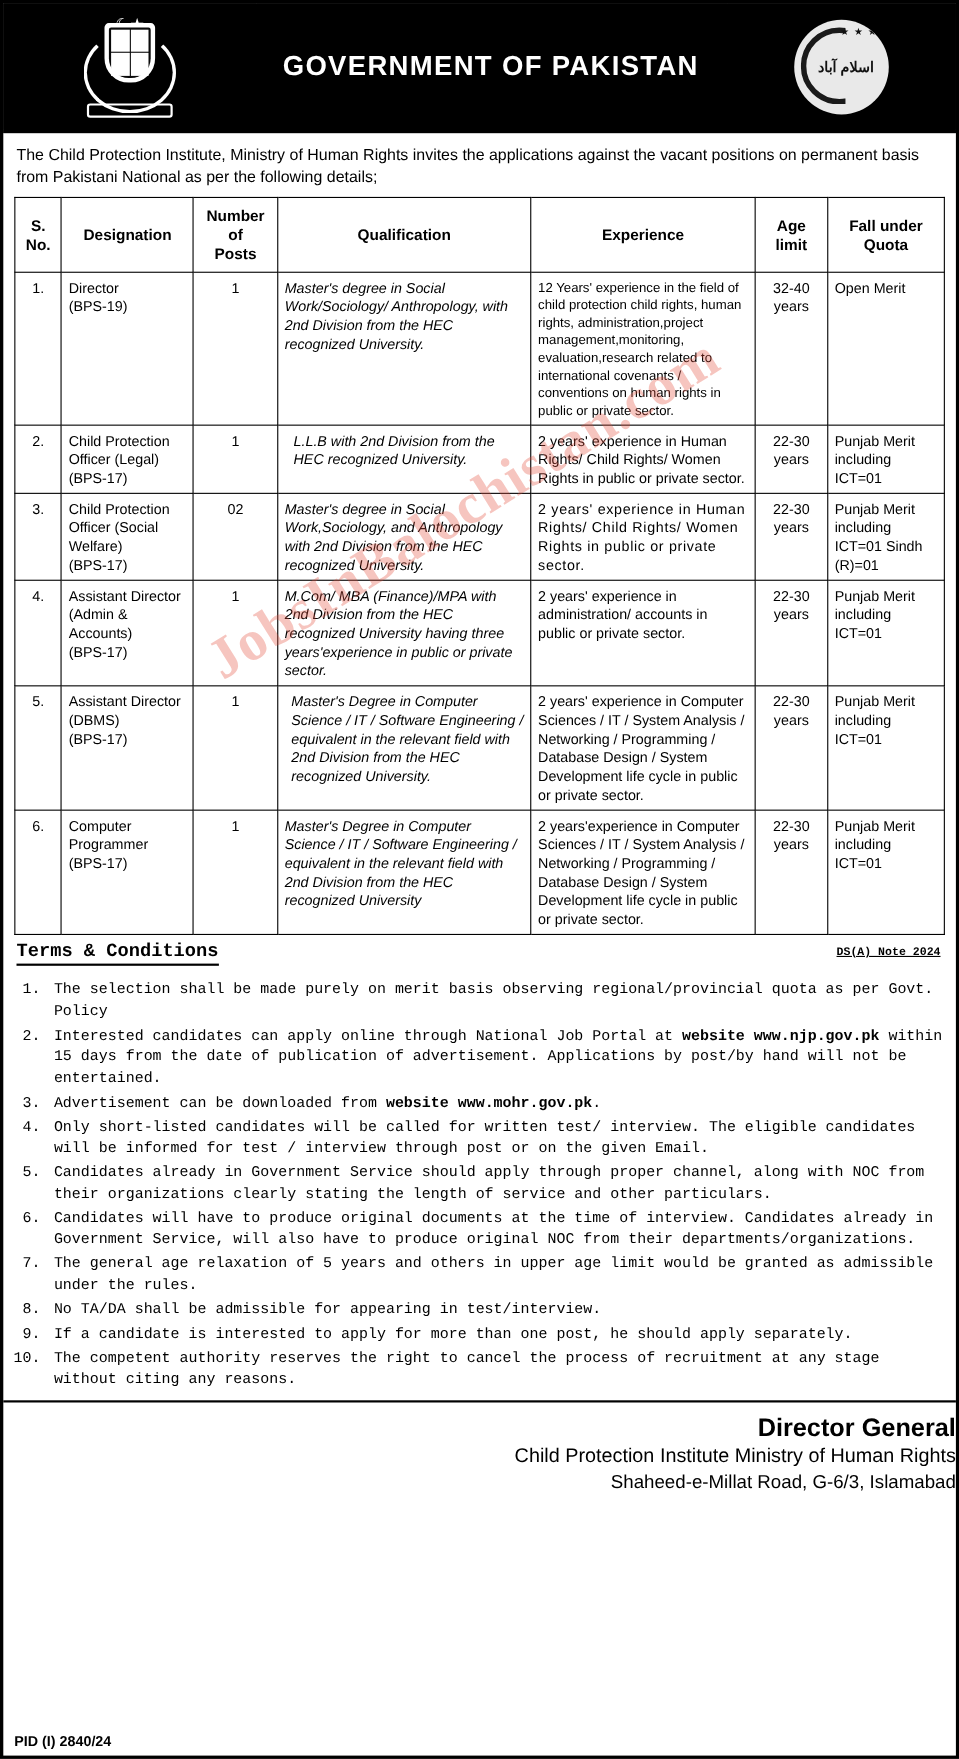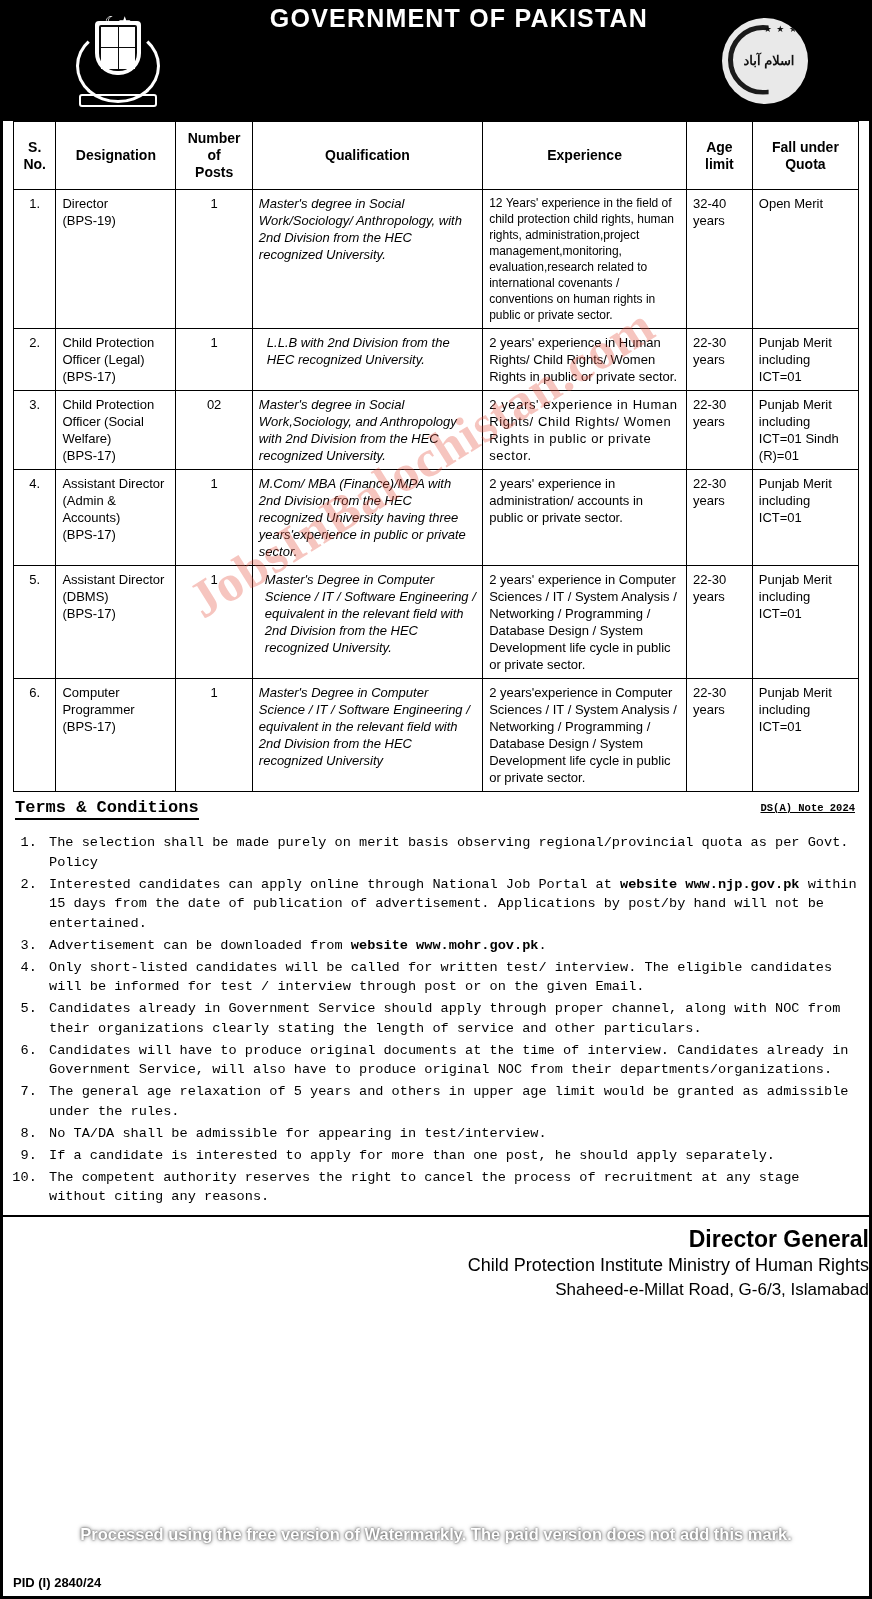--- a/index.html
+++ b/index.html
@@ -38,21 +38,21 @@
   .emblem {
     width: 92px;
     height: 96px;
     position: relative;
   }
   .hdr-center {
     flex: 1;
     background: #000;
     color: #fff;
     display: flex;
-    flex-direction: row;
+    flex-direction: column;
     justify-content: center;
     padding-left: 24px;
   }
   .hdr-center div {
     font-weight: bold;
     font-size: 25px;
     letter-spacing: 1.2px;
     line-height: 31px;
   }
   .hdr-right {
@@ -150,21 +150,21 @@
     font-size: 14px;
     font-weight: bold;
     vertical-align: middle;
     padding: 8px 4px;
   }
   td.c-sno   { width: 40px;  text-align: center; padding-top: 12px; }
   td.c-desig { width: 113px; padding-top: 12px; padding-left:10px;}
   td.c-posts { width: 72px;  text-align: center; padding-top: 12px; }
   td.c-qual  { width: 217px; padding-top: 12px; font-style: italic; }
   td.c-exp   { width: 192px; padding-top: 12px; }
-  td.c-age   { width: 62px;  text-align: left; padding-top: 12px; font-size:12.5px;margin-top:40px;}
+  td.c-age   { width: 62px;  text-align: center; padding-top: 12px; font-size:12.5px;margin-top:40px;}
   td.c-quota { width: 100px; padding-top: 12px; font-size:12.5px;}
   .exp-spaced { letter-spacing: .6px; }
   
   .terms-wrap { padding: 6px 12px 0 12px; position: relative; font-family: Liberation Mono, monospace; }
   .terms-title {
     font-size: 17px;
     font-weight: bold;
     display: inline-block;
     border-bottom: 2px solid #000;
     padding-bottom: 1px;
@@ -266,20 +266,21 @@
     </div>
     <div class="hdr-right">
       <div class="cpi-logo">
         <div class="crescent"></div>
         <div class="stars">★ ★ ★</div>
         <div class="urdu">اسلام آباد</div>
       </div>
     </div>
   </div>
 
+  <div class="intro">The Child Protection Institute, Ministry of Human Rights invites the applications against the vacant positions on permanent basis from Pakistani National as per the following details;</div>
 
   <table class="jobs">
     <thead>
       <tr>
         <th style="width:40px">S. No.</th>
         <th style="width:113px">Designation</th>
         <th style="width:72px">Number<br>of<br>Posts</th>
         <th style="width:217px">Qualification</th>
         <th style="width:192px">Experience</th>
         <th style="width:62px">Age<br>limit</th>
@@ -370,14 +371,13 @@
   </div>
 
   <div class="footer">
     <div class="dg">Director General</div>
     <div class="org">Child Protection Institute Ministry of Human Rights</div>
     <div class="addr">Shaheed-e-Millat Road, G-6/3, Islamabad</div>
   </div>
   <div class="pid">PID (I) 2840/24</div>
 
   <div class="wm-diag">JobsInBalochistan.com</div>
-  <div class="wm-bar">Processed using the free version of Watermarkly. The paid version does not add this mark.</div>
 </div>
 
 </body></html>

